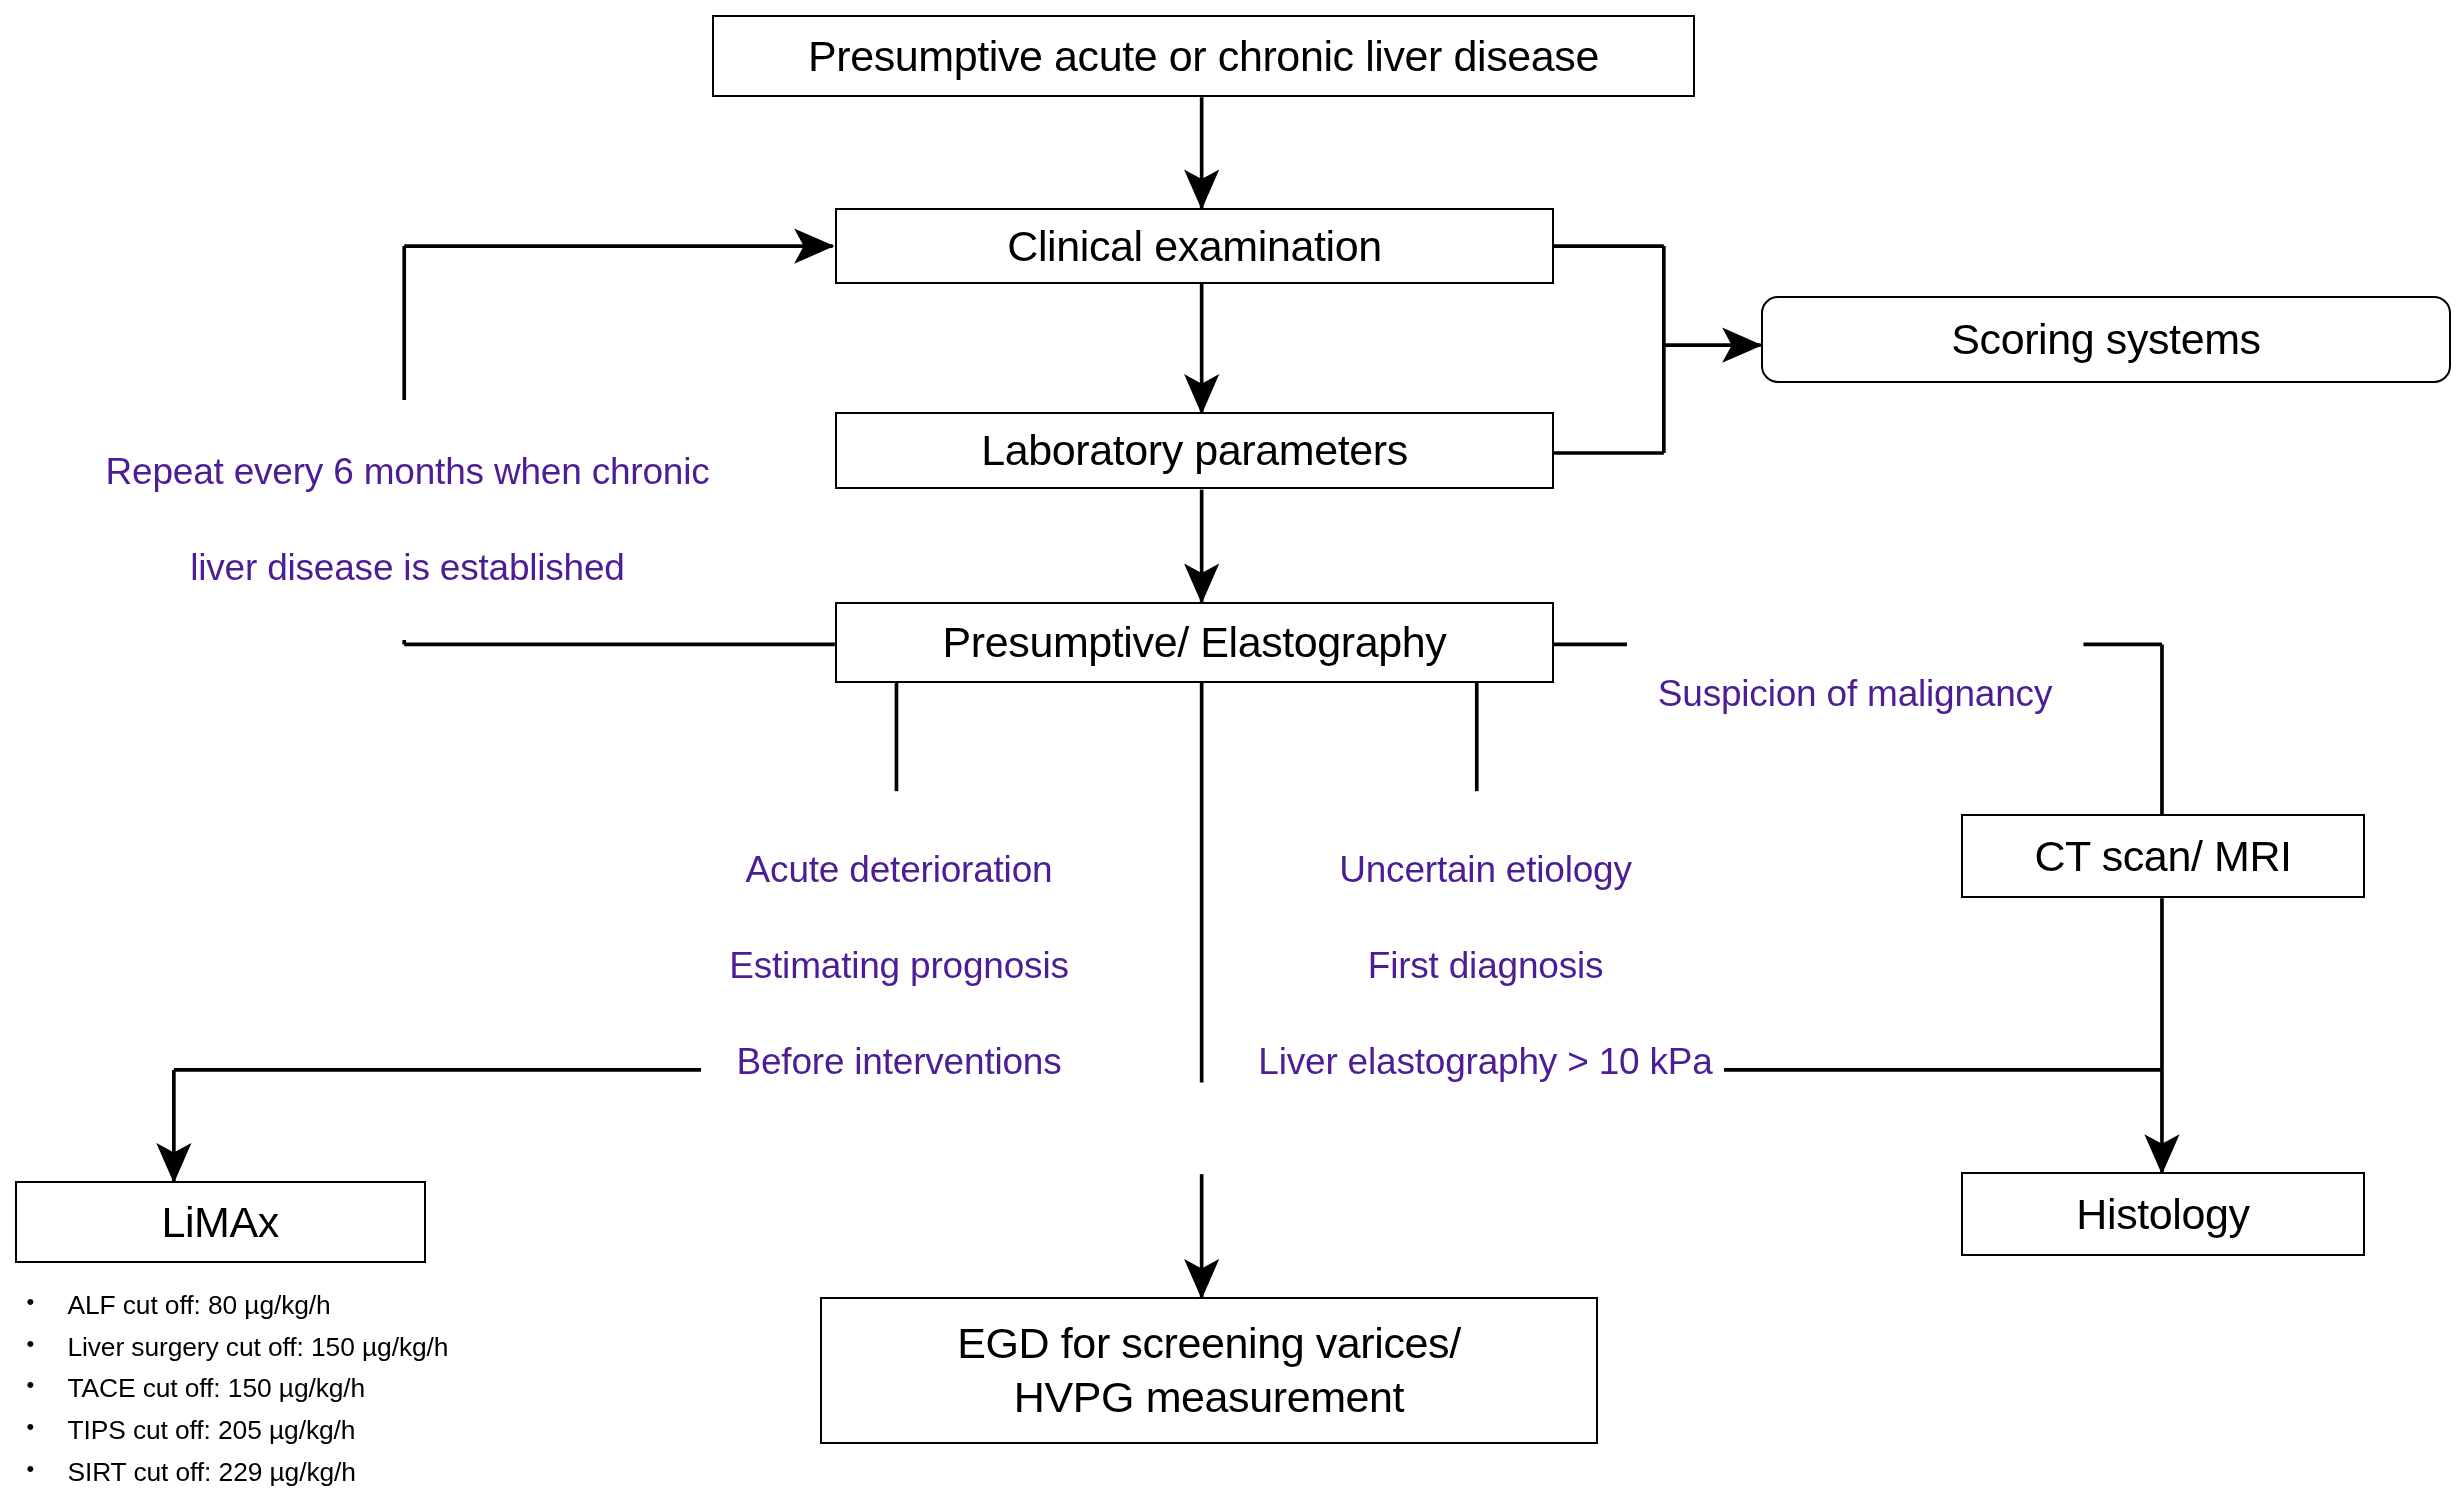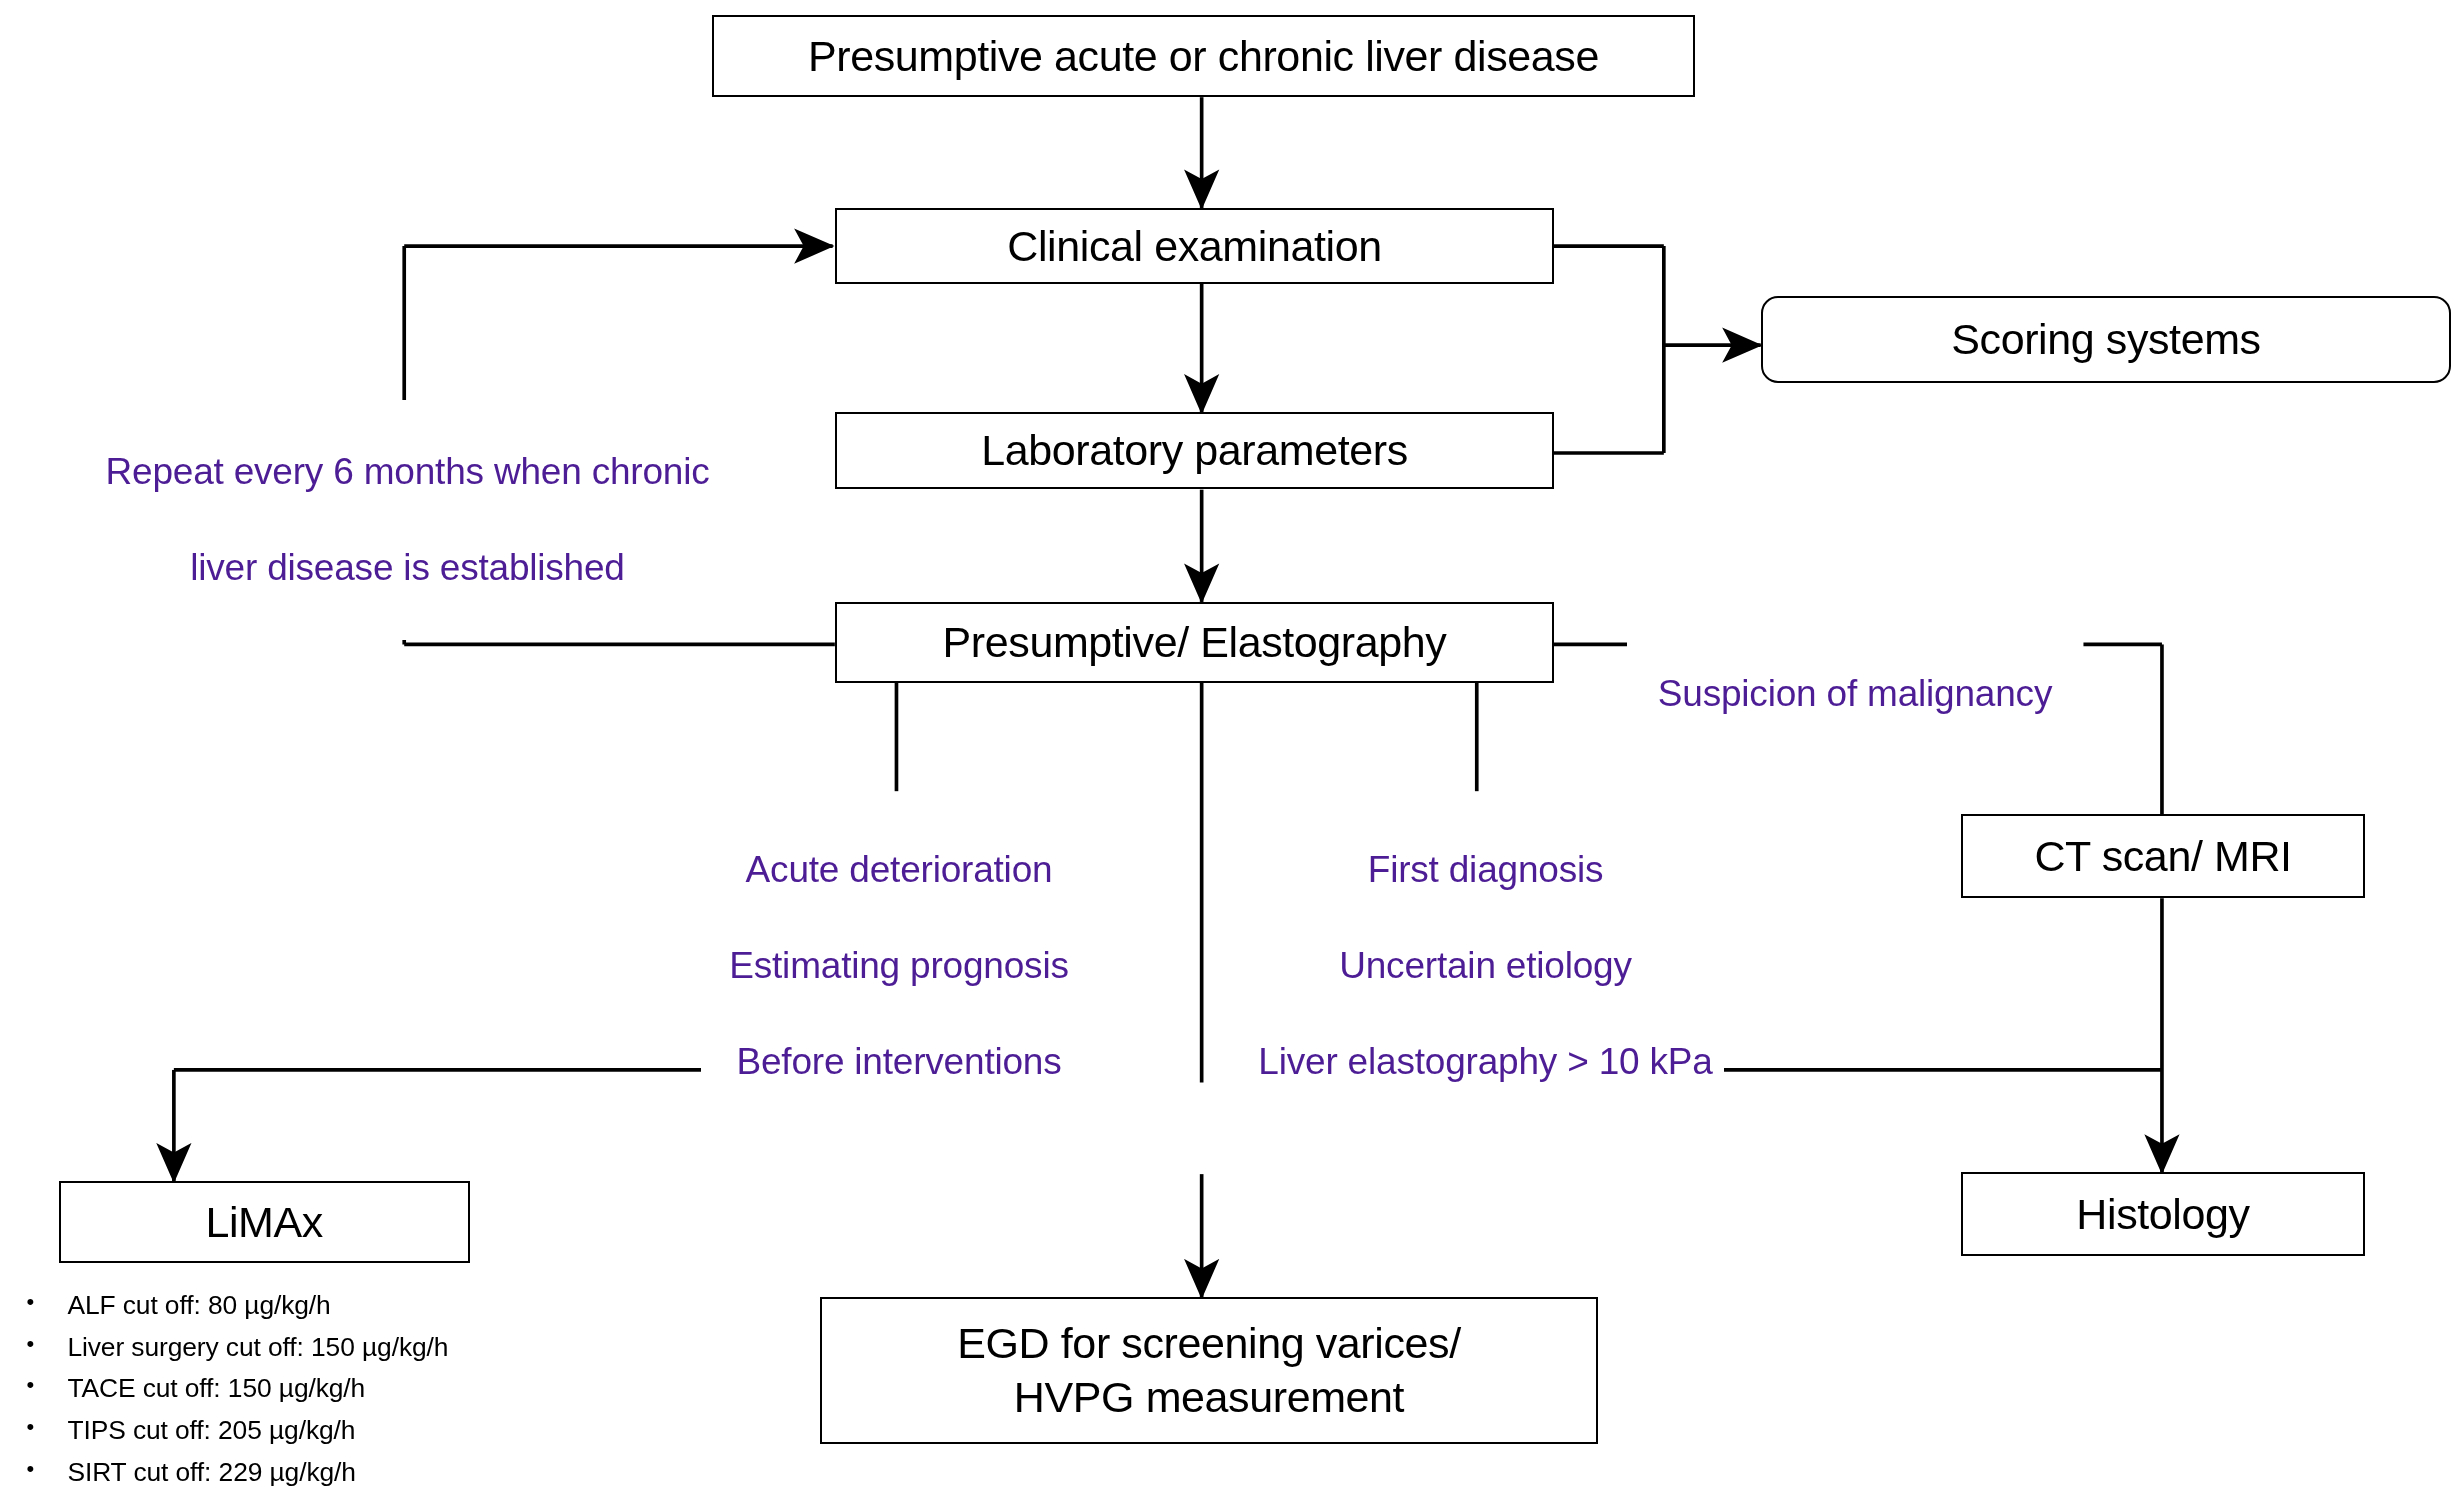--- a/index.html
+++ b/index.html
@@ -91,21 +91,21 @@
   </div>
 
   <div class="node" style="left:835px;top:602px;width:719px;height:81px;">
     <span>Presumptive/ Elastography</span>
   </div>
 
   <div class="node" style="left:1961px;top:814px;width:404px;height:84px;">
     <span>CT scan/ MRI</span>
   </div>
 
-  <div class="node" style="left:14.7px;top:1181px;width:411px;height:82px;margin-left:44px;">
+  <div class="node" style="left:14.7px;top:1181px;width:411px;height:82px;">
     <span>LiMAx</span>
   </div>
 
   <div class="node" style="left:1961px;top:1172px;width:404px;height:84px;">
     <span>Histology</span>
   </div>
 
   <div class="node two-line" style="left:820px;top:1297px;width:778px;height:147px;flex-direction:column;">
     <span>EGD for screening varices/</span>
     <span>HVPG measurement</span>
@@ -116,22 +116,22 @@
     <div>liver disease is established</div>
   </div>
 
   <div class="lbl" style="left:701px;top:798px;width:396px;">
     <div>Acute deterioration</div>
     <div>Estimating prognosis</div>
     <div>Before interventions</div>
   </div>
 
   <div class="lbl" style="left:1247px;top:798px;width:477px;">
+    <div>Uncertain etiology</div>
     <div>First diagnosis</div>
-    <div>Uncertain etiology</div>
     <div>Liver elastography &gt; 10 kPa</div>
   </div>
 
   <div class="lbl" style="left:1627px;top:622px;width:456px;">
     <div>Suspicion of malignancy</div>
   </div>
 
 
   <div class="bullets" style="left:26.4px;top:1285px;width:660px;">
     <div class="bullet-row">

